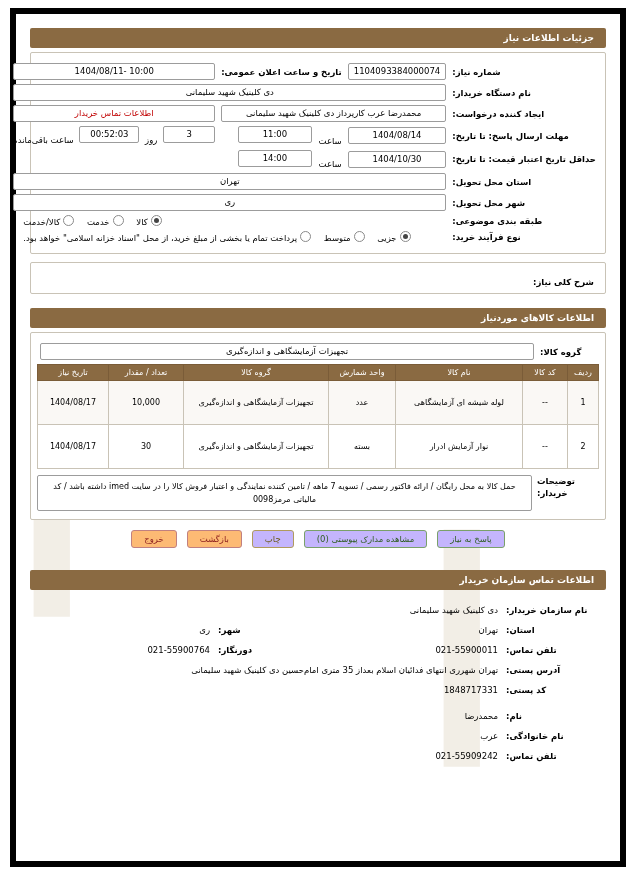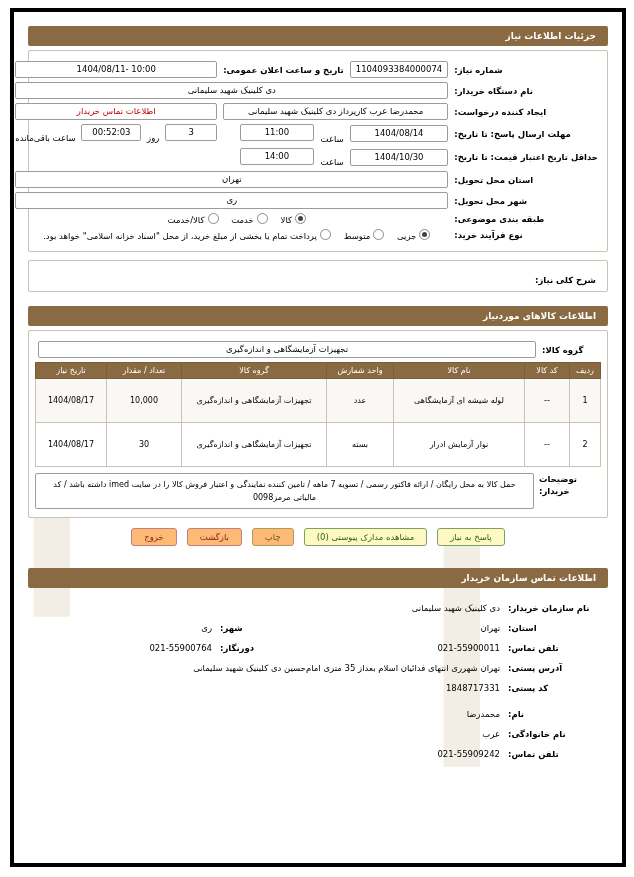--- a/index.html
+++ b/index.html
@@ -25,21 +25,21 @@
     font-size:300px;
     color:#f2eee6;
     font-family:"DejaVu Serif","Liberation Serif",serif;
     font-weight:bold;
   }
   .wm1{left:10px;top:330px;}
   .wm2{left:420px;top:480px;}
   .page{
     position:relative;z-index:1;
     margin:8px;
-    border:4px solid #000000;
+    border:6px solid #000000;
     width:616px;
     min-height:859px;
     box-sizing:border-box;
     background:transparent;
   }
   .section-head{
     background:#8a6a42;
     color:#fff;
     font-size:9px;
     font-weight:bold;
@@ -102,21 +102,21 @@
   }
   .radio.on::after{
     content:"";
     position:absolute;
     left:2px;top:2px;
     width:5px;height:5px;
     border-radius:50%;
     background:#444;
   }
   .radio-label{margin-left:10px;font-size:8.5px;white-space:nowrap;}
-  .inline-right{text-align:center;}
+  .inline-right{text-align:left;}
   .desc-panel{
     border:1px solid #c9c3b6;
     margin:8px 14px 0 14px;
     padding:6px;
     border-radius:2px;
   }
   .desc-row{display:flex;align-items:flex-start;}
   .desc-lbl{
     font-weight:bold;font-size:8.5px;
     width:66px;text-align:left;padding-left:6px;padding-top:8px;
@@ -159,29 +159,29 @@
   .note-box{
     flex:1;border:1px solid #9c9c9c;padding:4px 6px;font-size:8px;line-height:13px;
     text-align:center;border-radius:2px;background:#fff;min-height:24px;
   }
   .btnbar{
     display:flex;justify-content:center;gap:10px;
     margin:10px 14px 0 14px;
   }
   .btn{
     border:1px solid #7aa06a;
-    background:#fef9c3;
+    background:#c4b5fd;
     color:#2f5d22;
     font-size:8.5px;
     padding:3px 12px;
     border-radius:3px;
     white-space:nowrap;
   }
   .btn.red{border-color:#c08080;background:#fdba74;color:#8b1d1d;}
-  .btn.olive{border-color:#b09a5e;background:#fdba74;color:#6b5a1e;}
+  .btn.olive{border-color:#b09a5e;background:#c4b5fd;color:#6b5a1e;}
   .contact table{width:100%;border-collapse:collapse;font-size:8.5px;}
   .contact td{padding:5px 4px;vertical-align:top;}
   .clbl{font-weight:bold;text-align:left;white-space:nowrap;width:62px;padding-left:6px;}
   .cval{text-align:right;}
   .ltrv{direction:ltr;text-align:right;}
   .sub-title{font-size:8.5px;margin:16px 14px 0 14px;text-align:right;}
 </style>
 </head>
 <body>
 

